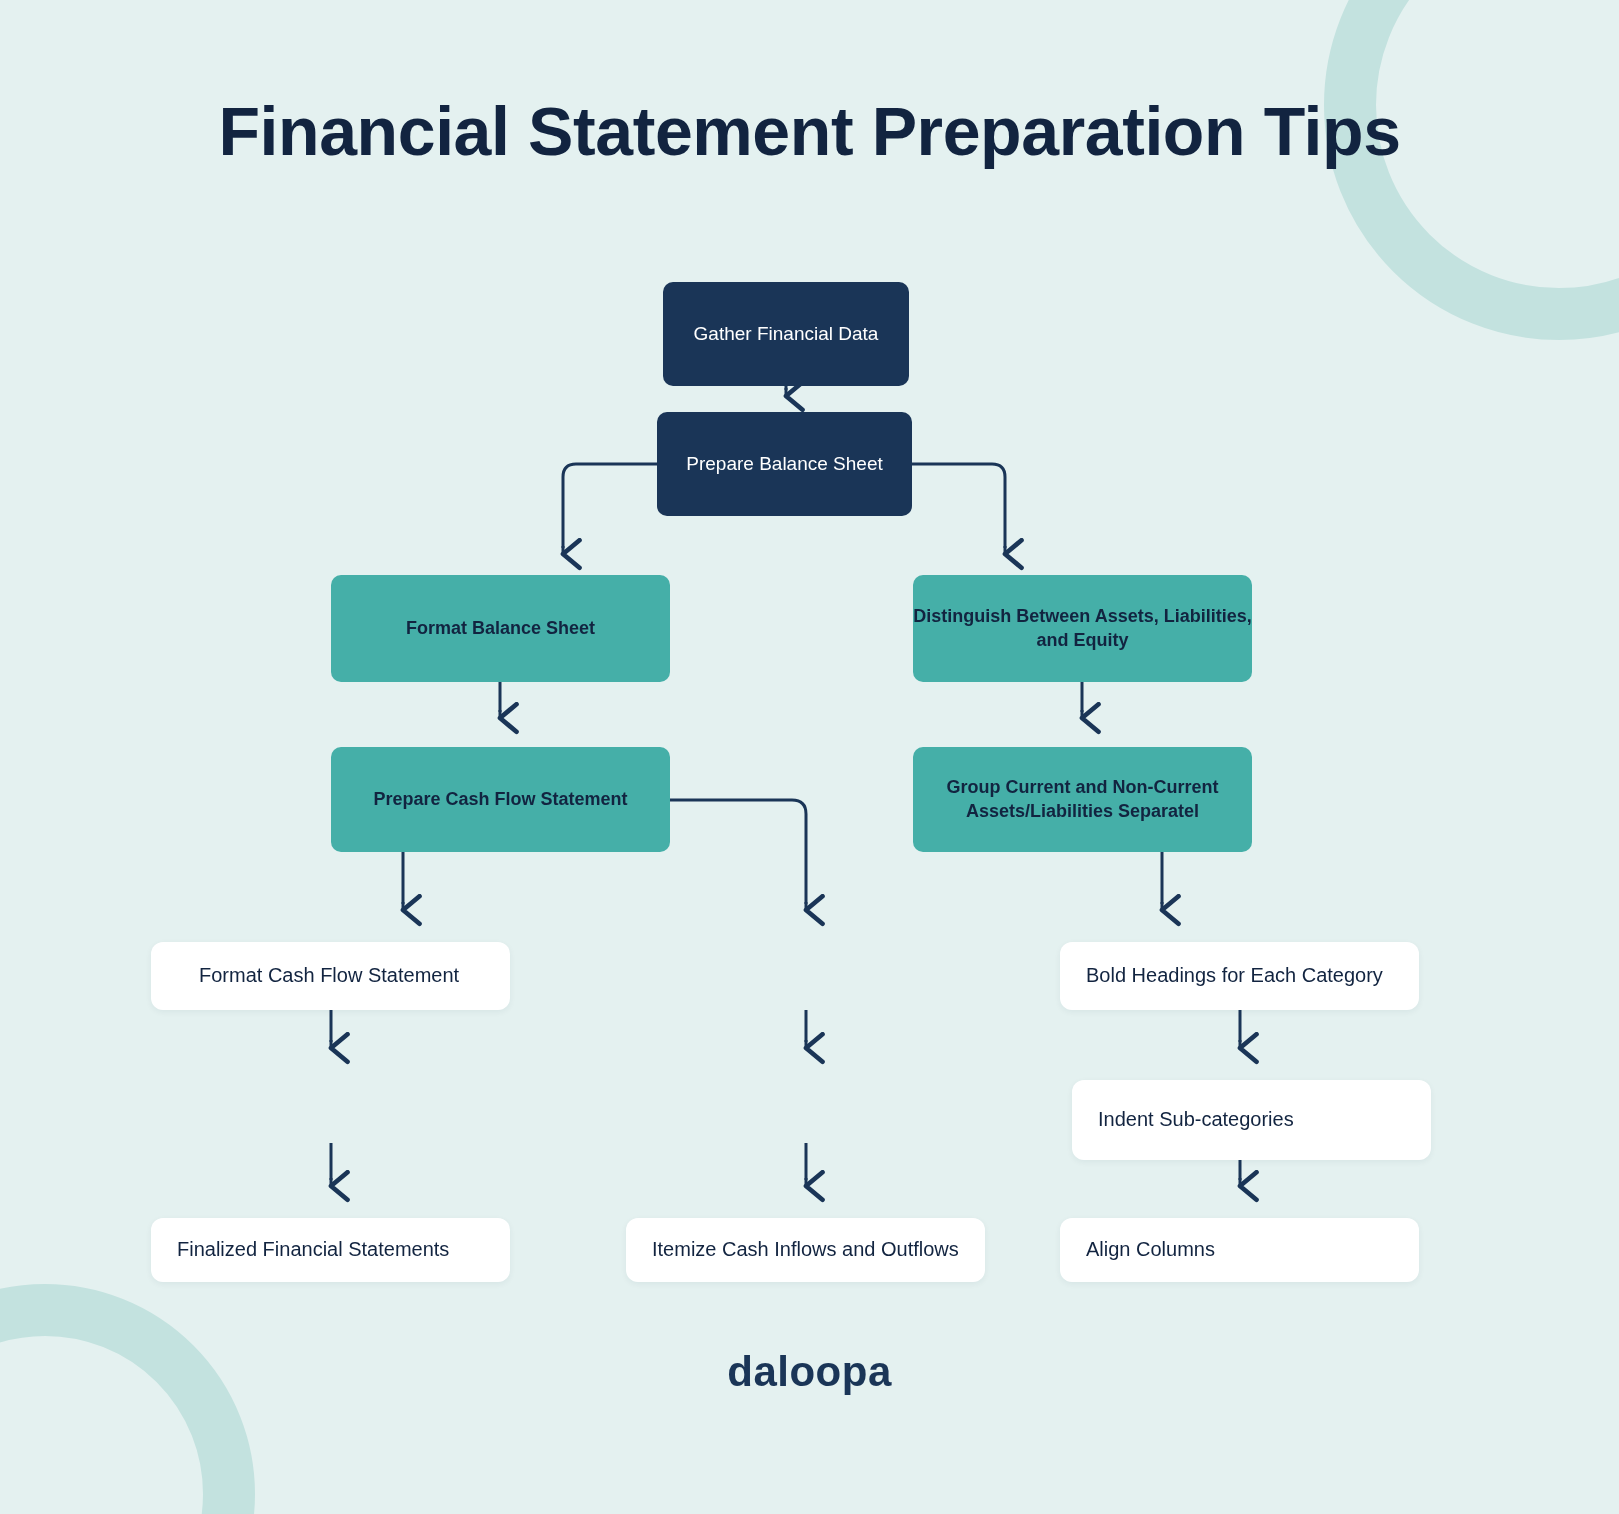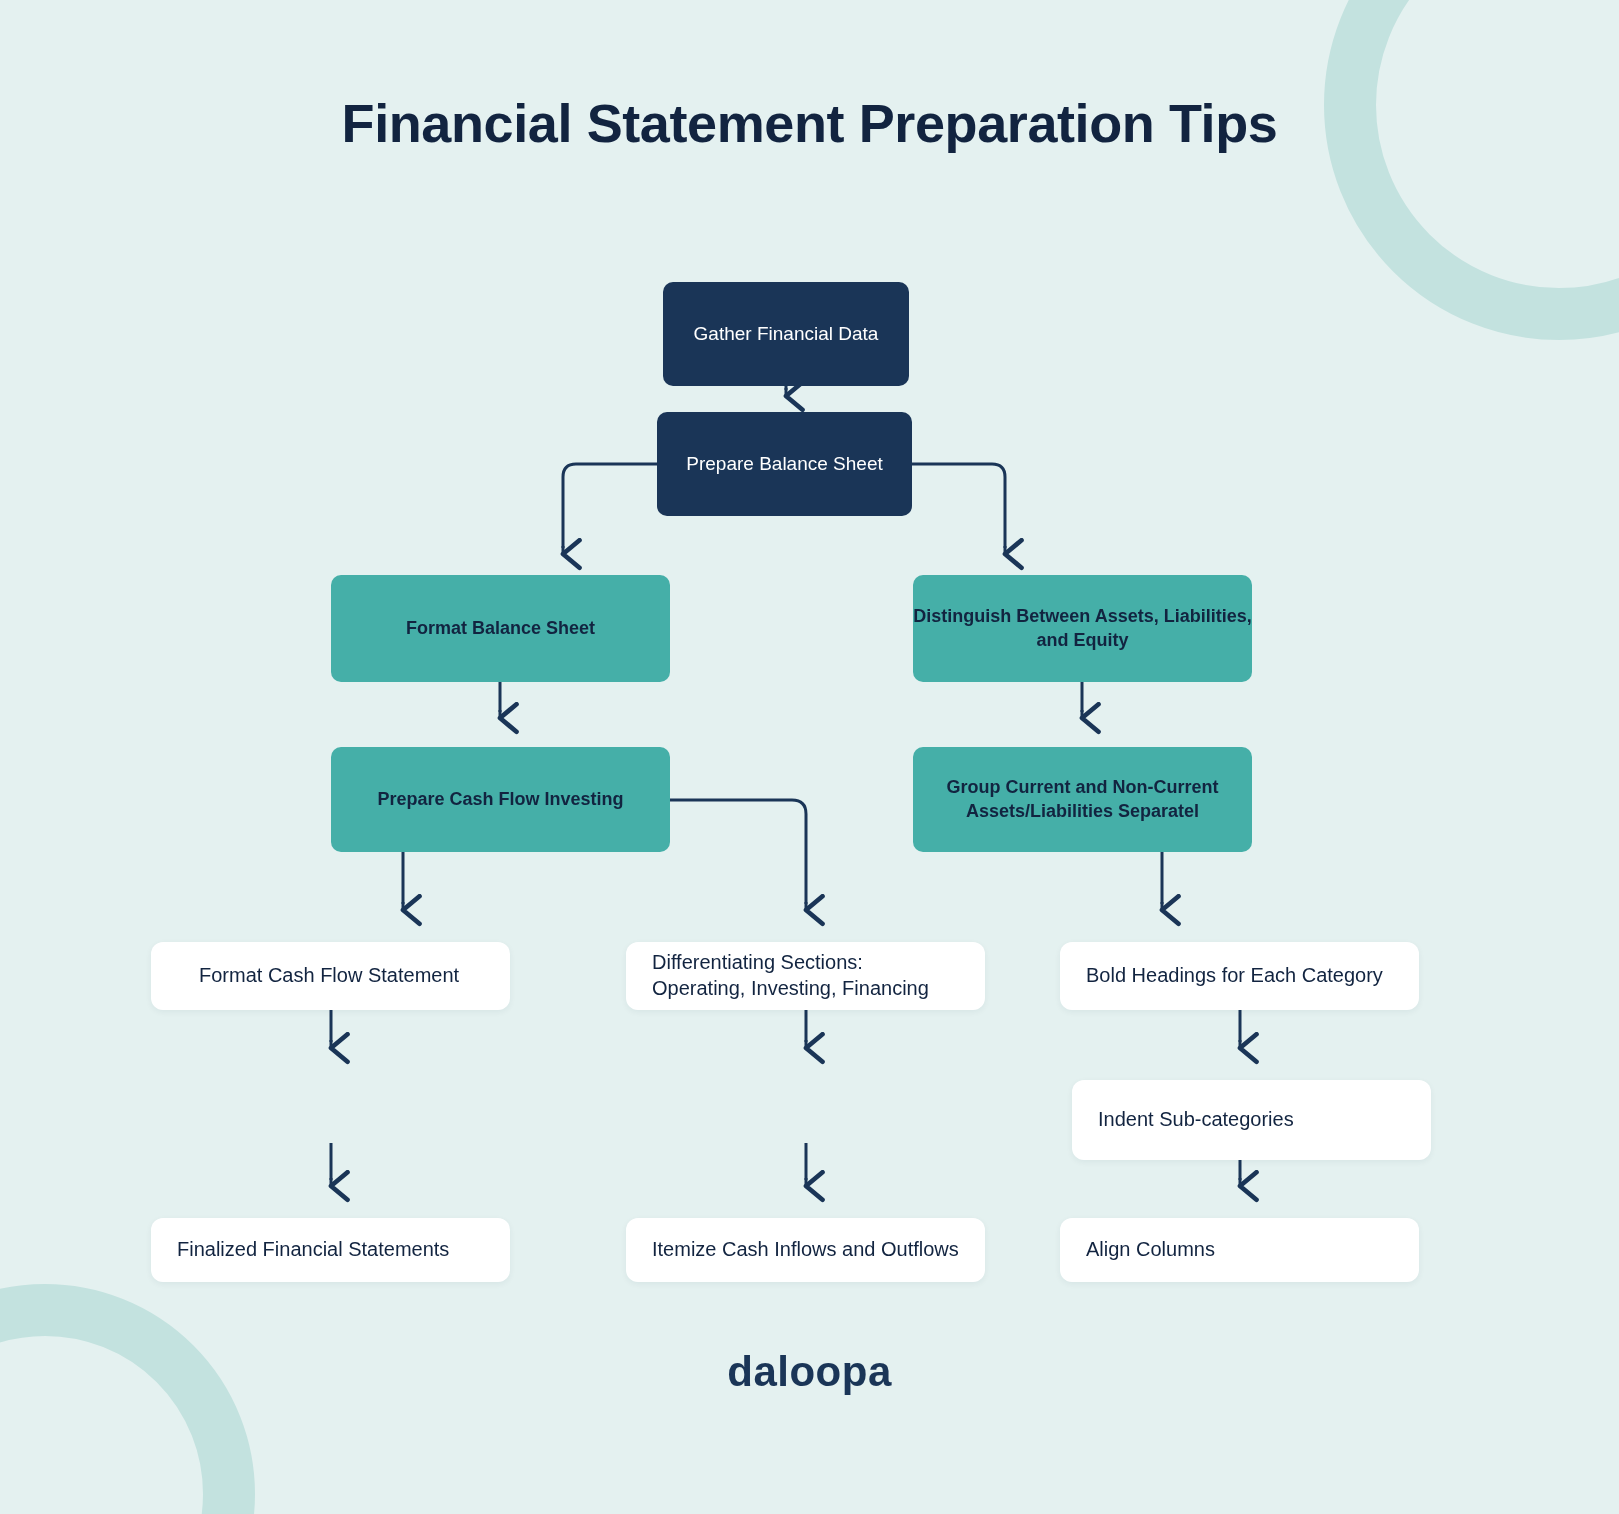--- a/index.html
+++ b/index.html
@@ -39,21 +39,21 @@
     border-width: 52px;
   }
 
   
   #page-title {
     position: absolute;
     top: 92px;
     left: 0;
     width: 1619px;
     text-align: center;
-    font-size: 54px;
+    font-size: 68px;
     font-weight: bold;
     color: #122440;
     letter-spacing: -0.4px;
   }
 
   
   #flow-canvas {
     position: absolute;
     inset: 0;
   }
@@ -196,34 +196,31 @@
 
   <div class="node node-secondary" style="left:331px; top:575px; width:339px; height:107px;">
     <span class="node-inner">Format Balance Sheet</span>
   </div>
 
   <div class="node node-secondary" style="left:913px; top:575px; width:339px; height:107px;">
     <span class="node-inner">Distinguish Between Assets, Liabilities, and Equity</span>
   </div>
 
   <div class="node node-secondary" style="left:331px; top:747px; width:339px; height:105px;">
-    <span class="node-inner">Prepare Cash Flow Investing</span>
+    <span class="node-inner">Prepare Cash Flow Statement</span>
   </div>
 
   <div class="node node-secondary" style="left:913px; top:747px; width:339px; height:105px;">
     <span class="node-inner">Group Current and Non-Current Assets/Liabilities Separatel</span>
   </div>
 
   <div class="node node-leaf" style="left:151px; top:942px; width:359px; height:68px;padding-left:48px;">
     <span class="node-inner">Format Cash Flow Statement</span>
   </div>
 
-  <div class="node node-leaf" style="left:626px; top:942px; width:359px; height:68px;">
-    <span class="node-inner">Differentiating Sections: Operating, Investing, Financing</span>
-  </div>
 
   <div class="node node-leaf" style="left:1060px; top:942px; width:359px; height:68px;">
     <span class="node-inner">Bold Headings for Each Category</span>
   </div>
 
 
 
   <div class="node node-leaf" style="left:1060px; top:1080px; width:359px; height:80px;margin-left:12px;">
     <span class="node-inner">Indent Sub-categories</span>
   </div>

